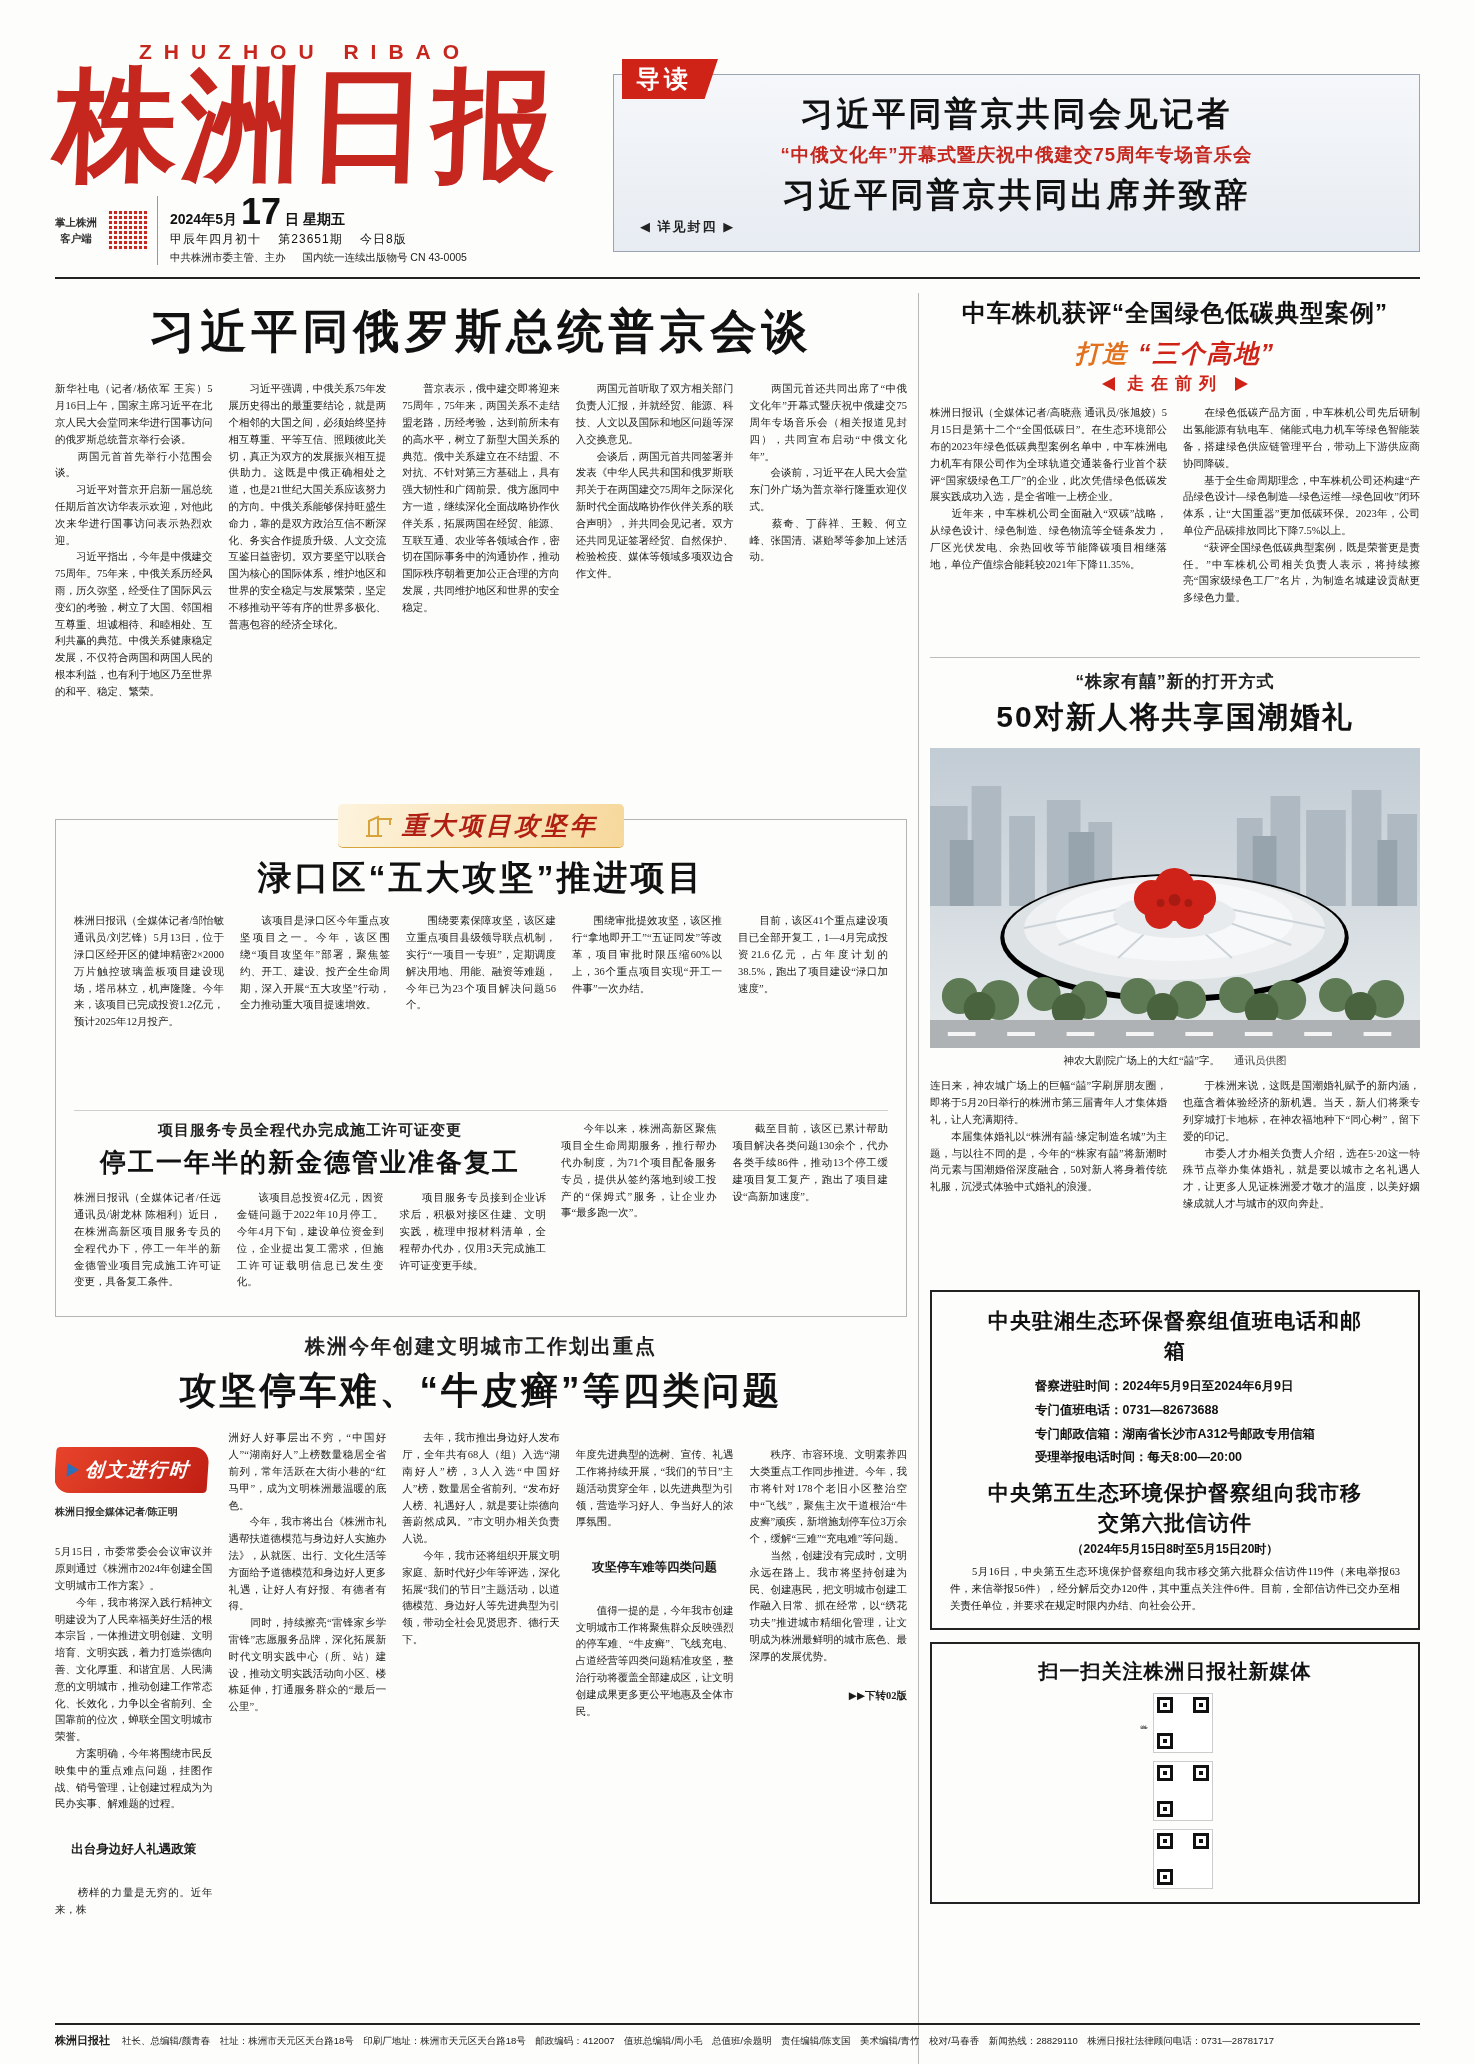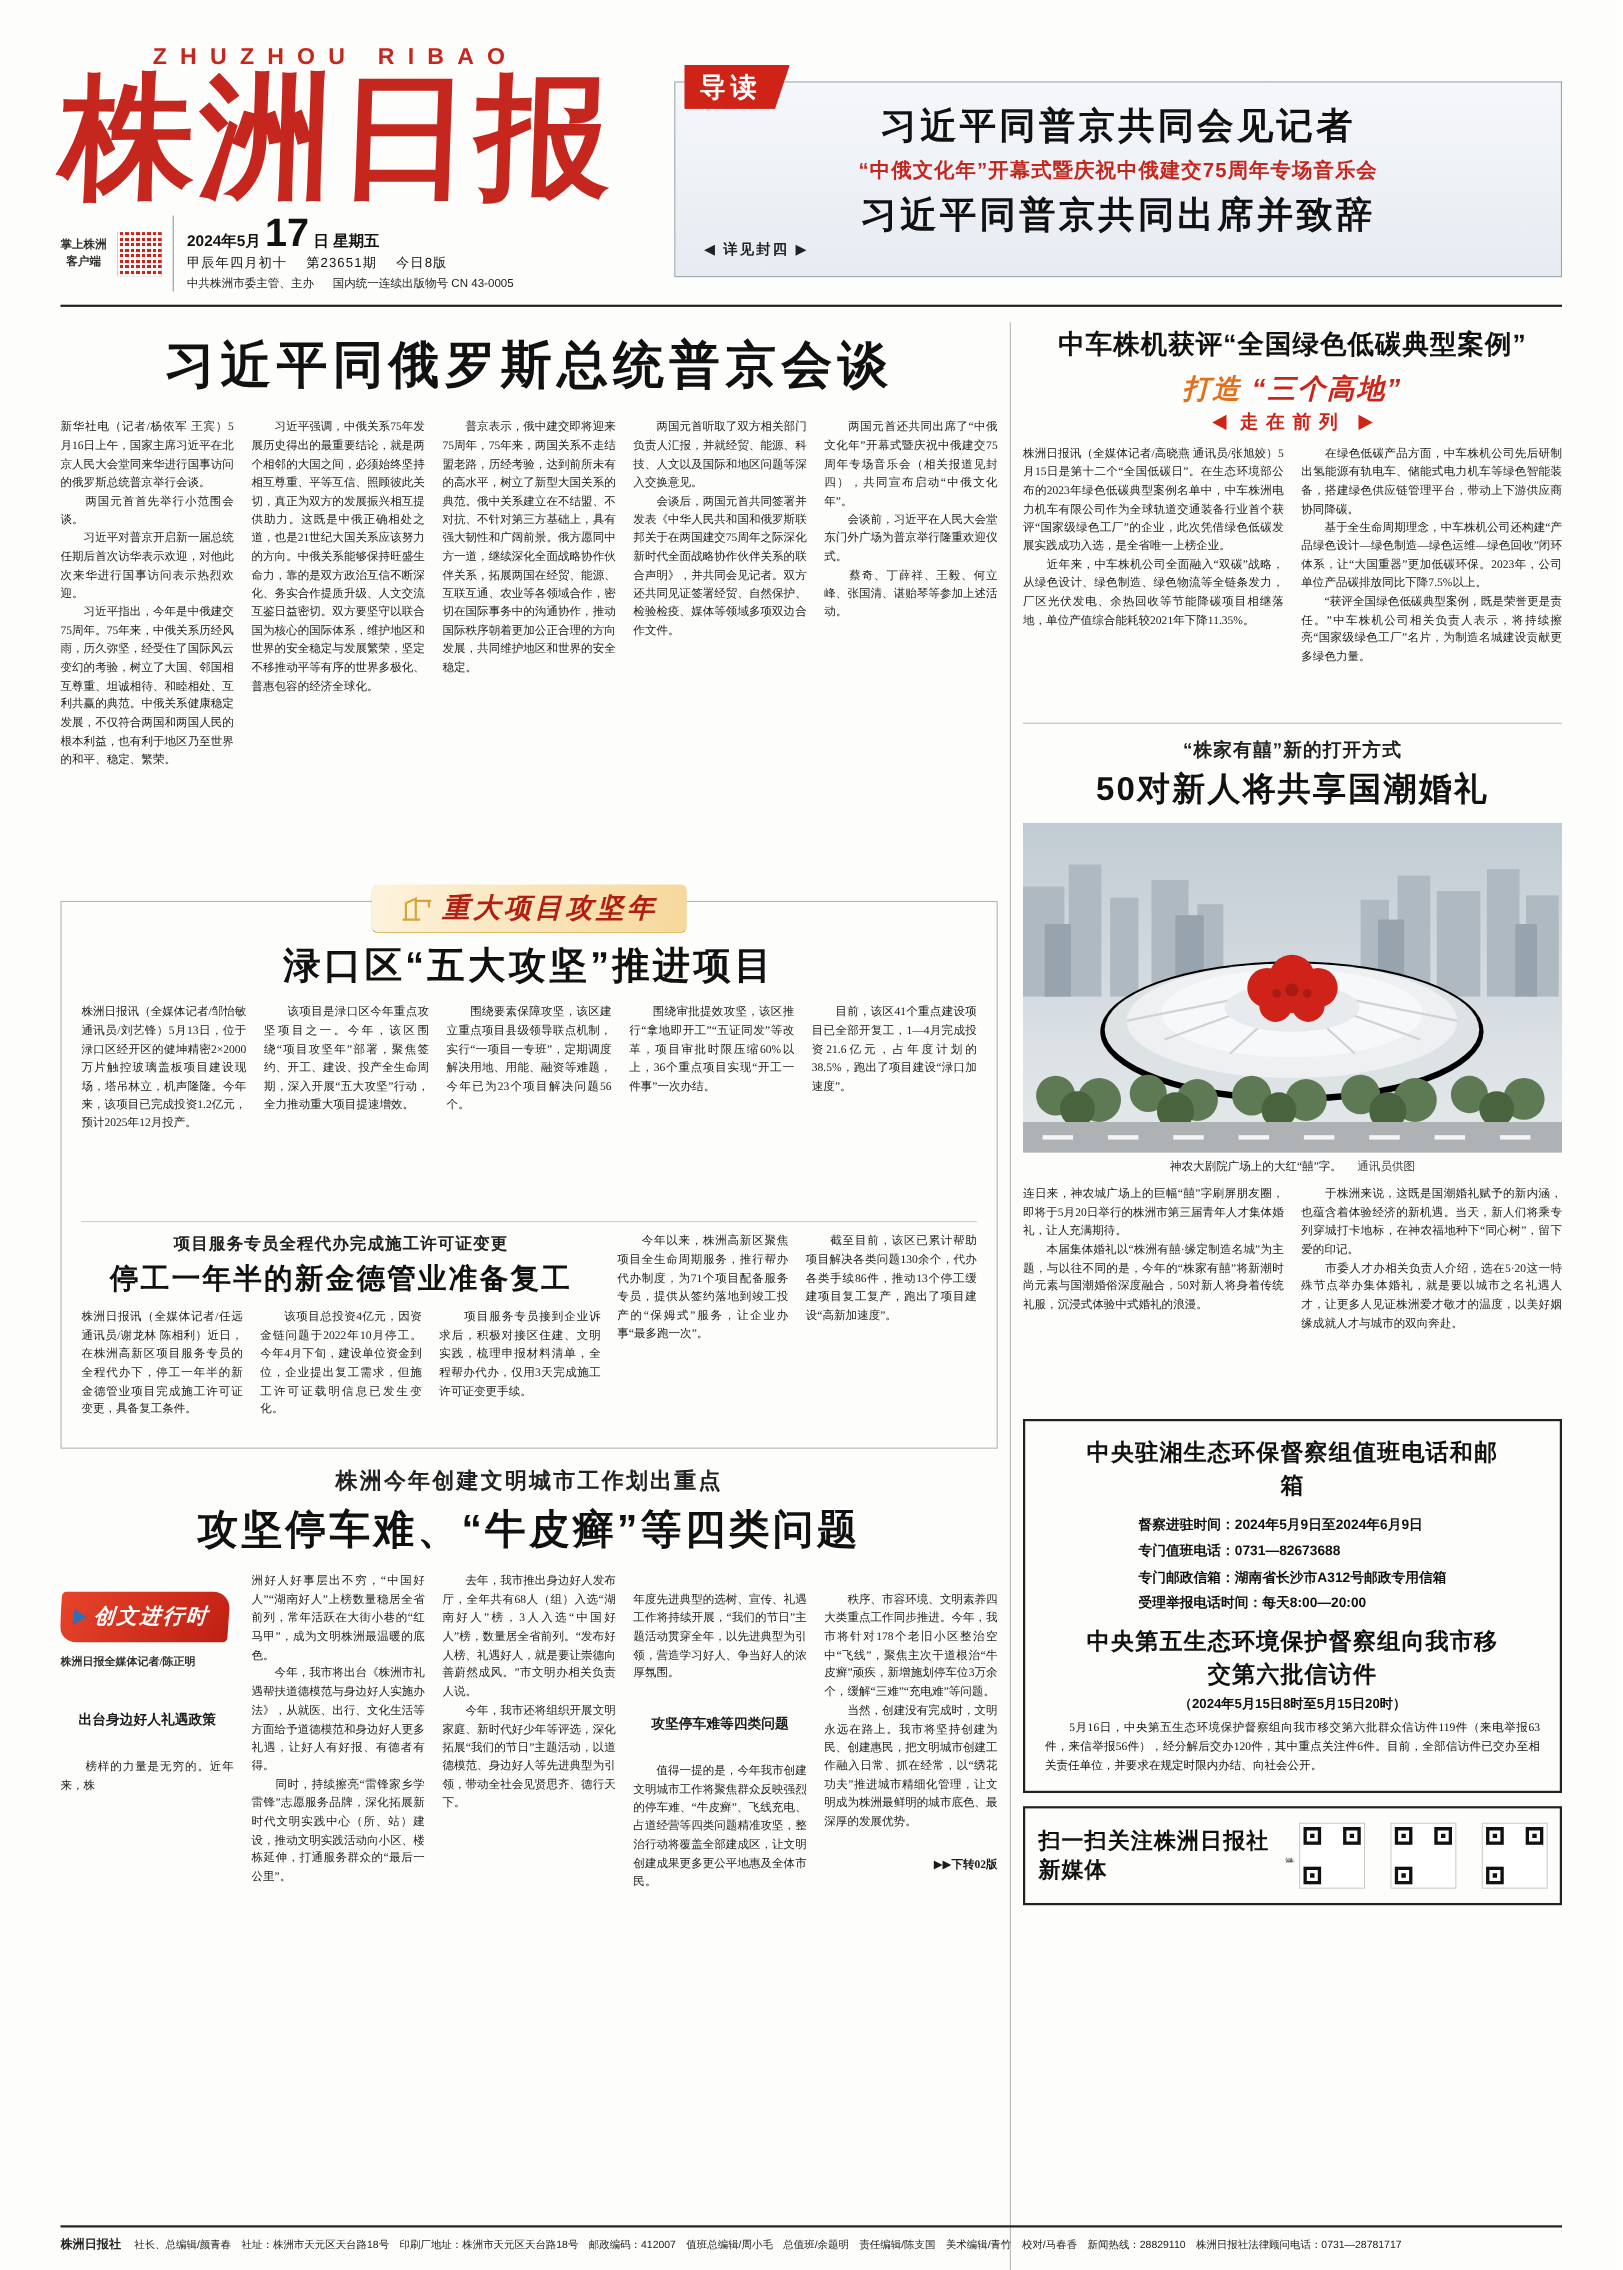--- a/index.html
+++ b/index.html
@@ -97,21 +97,21 @@
   .caption .credit{ color:#444; }
 
   .inspect-box{ border:2px solid #222; margin-top:12px; padding:14px 18px; }
   h3.insp-h{ font-size:21px; font-weight:900; text-align:center; line-height:1.4; letter-spacing:1px;
              width:86%; margin:0 auto;}
   .insp-lines{ width:fit-content; margin:10px auto 8px auto; font-size:12.5px; line-height:1.9; font-weight:700;}
   .insp-sub{ text-align:center; font-size:12px; margin:4px 0 6px 0; font-weight:700;}
   .insp-body{ font-size:10.5px; line-height:1.6; text-align:justify; white-space:pre-line;
               font-family:"Liberation Serif",serif;}
 
-  .qr-strip{ border:2px solid #222; margin-top:12px; padding:14px 12px; display:flex; align-items:center; gap:10px;}
+  .qr-strip{ border:2px solid #222; margin-top:12px; padding:14px 12px; display:flex; align-items:center; gap:10px;flex-direction:column;}
   .qr-title{ font-size:20px; font-weight:900; letter-spacing:1px; flex:1; line-height:1.3;}
   .qr-item{ display:flex; align-items:center; gap:3px; }
   .qr-label{ writing-mode:vertical-rl; font-size:8.5px; color:#555; letter-spacing:1px; max-height:58px; overflow:hidden;}
   .qr{ width:58px; height:58px; position:relative; flex:0 0 58px; background-color:#fff;
        background-image:repeating-linear-gradient(0deg,#1a1a1a 0 3px,#fff 3px 6px),
                         repeating-linear-gradient(90deg,#1a1a1a 0 3px,#fff 3px 6px);
        background-blend-mode:lighten; border:3px solid #fff; outline:1px solid #ccc;}
   .qr::before,.qr::after,.qr .qr-c{ content:""; position:absolute; width:16px; height:16px; background:#111;
        box-shadow:inset 0 0 0 3px #111, inset 0 0 0 6px #fff;}
   .qr::before{ top:0; left:0; } .qr::after{ top:0; right:0; } .qr .qr-c{ bottom:0; left:0; }
@@ -221,20 +221,23 @@
         </div>
       </section>
 
       <article class="civic">
         <div class="civic-kicker">株洲今年创建文明城市工作划出重点</div>
         <h2 class="civic-h">攻坚停车难、“牛皮癣”等四类问题</h2>
         <div class="cols h640">
           <div class="bodycol">
             <span class="cw-badge"><span class="swoosh"></span><span>创文进行时</span></span>
             <div class="byline">株洲日报全媒体记者/陈正明</div>
+            <div>5月15日，市委常委会会议审议并原则通过《株洲市2024年创建全国文明城市工作方案》。
+　　今年，我市将深入践行精神文明建设为了人民幸福美好生活的根本宗旨，一体推进文明创建、文明培育、文明实践，着力打造崇德向善、文化厚重、和谐宜居、人民满意的文明城市，推动创建工作常态化、长效化，力争以全省前列、全国靠前的位次，蝉联全国文明城市荣誉。
+　　方案明确，今年将围绕市民反映集中的重点难点问题，挂图作战、销号管理，让创建过程成为为民办实事、解难题的过程。</div>
             <div class="inline-subhead">出台身边好人礼遇政策</div>
             <div>　　榜样的力量是无穷的。近年来，株</div>
           </div>
           <div class="bodycol">洲好人好事层出不穷，“中国好人”“湖南好人”上榜数量稳居全省前列，常年活跃在大街小巷的“红马甲”，成为文明株洲最温暖的底色。
 　　今年，我市将出台《株洲市礼遇帮扶道德模范与身边好人实施办法》，从就医、出行、文化生活等方面给予道德模范和身边好人更多礼遇，让好人有好报、有德者有得。
 　　同时，持续擦亮“雷锋家乡学雷锋”志愿服务品牌，深化拓展新时代文明实践中心（所、站）建设，推动文明实践活动向小区、楼栋延伸，打通服务群众的“最后一公里”。</div>
           <div class="bodycol">　　去年，我市推出身边好人发布厅，全年共有68人（组）入选“湖南好人”榜，3人入选“中国好人”榜，数量居全省前列。“发布好人榜、礼遇好人，就是要让崇德向善蔚然成风。”市文明办相关负责人说。
 　　今年，我市还将组织开展文明家庭、新时代好少年等评选，深化拓展“我们的节日”主题活动，以道德模范、身边好人等先进典型为引领，带动全社会见贤思齐、德行天下。</div>
           <div class="bodycol">
             <div>年度先进典型的选树、宣传、礼遇工作将持续开展，“我们的节日”主题活动贯穿全年，以先进典型为引领，营造学习好人、争当好人的浓厚氛围。</div>

